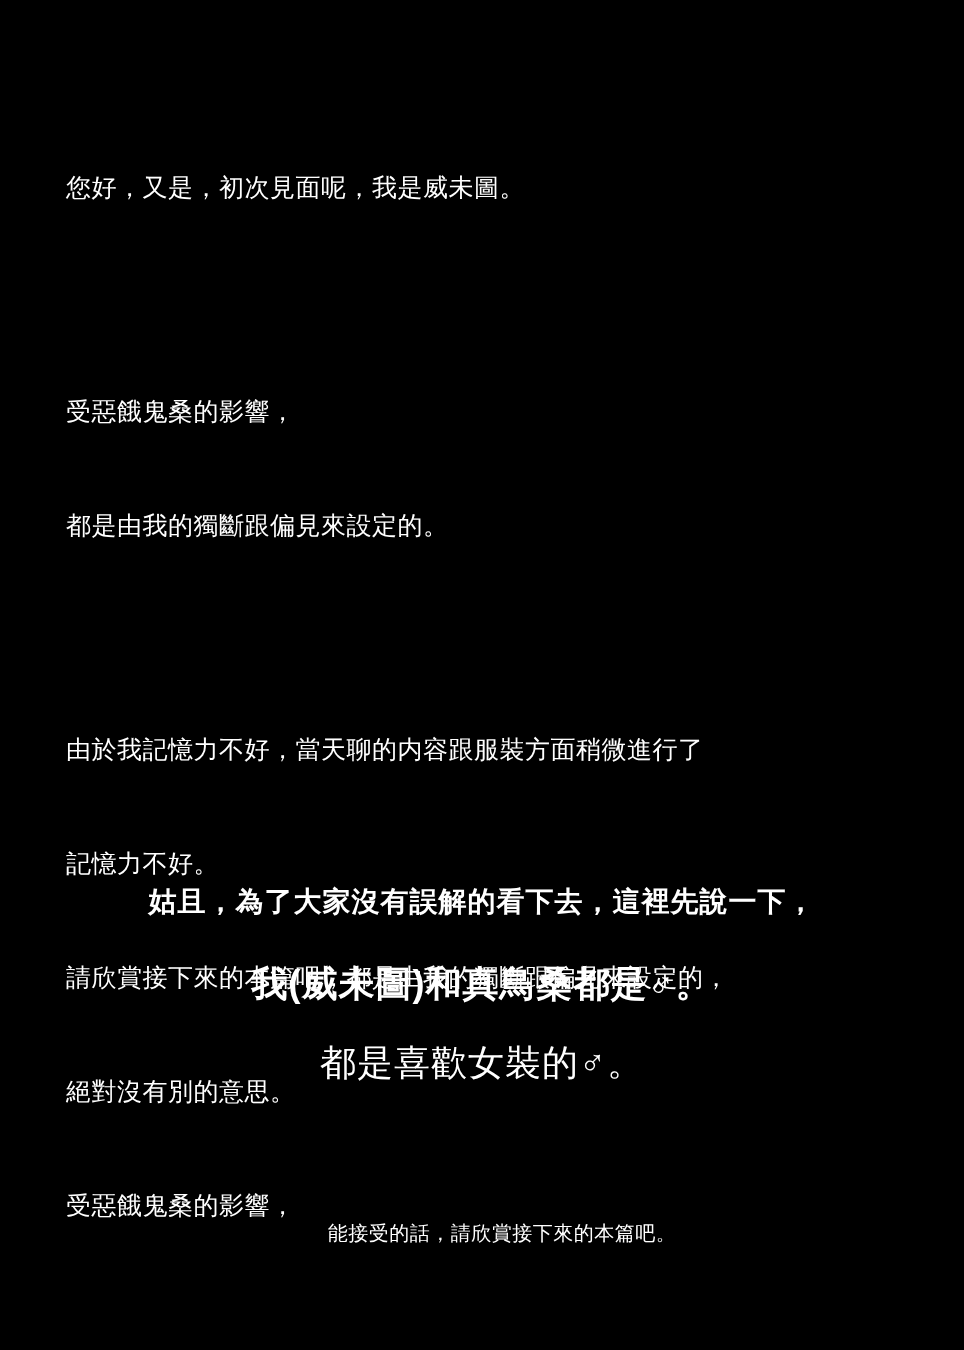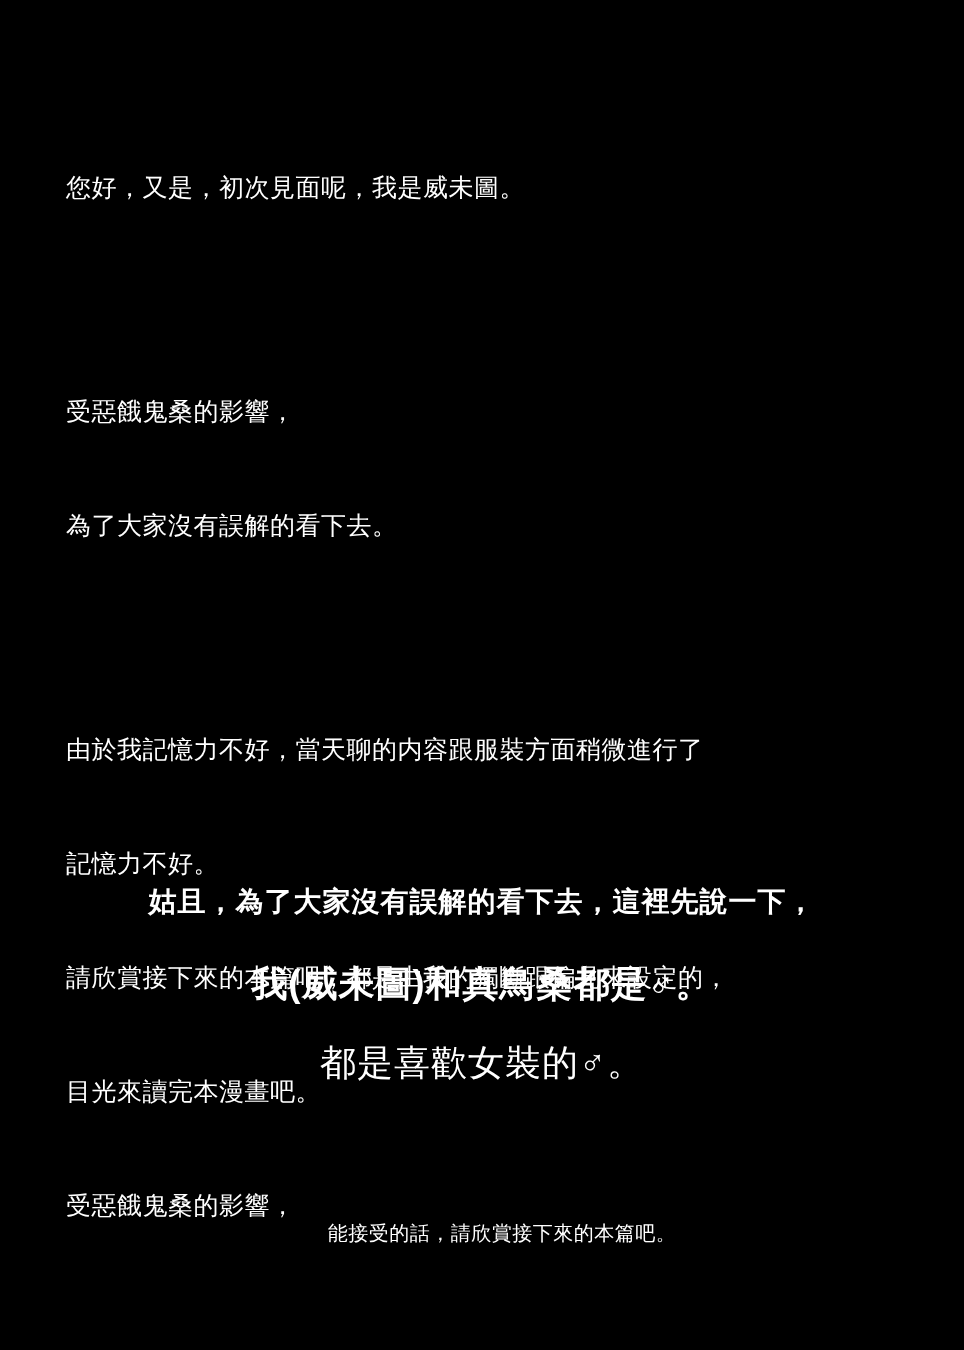--- a/index.html
+++ b/index.html
@@ -87,28 +87,28 @@
 <div class="page">
 
   <div class="intro-block">
 
     <div class="para">
       <span class="line">您好，又是，初次見面呢，我是威未圖。</span>
     </div>
 
     <div class="para">
       <span class="line">受惡餓鬼桑的影響，</span>
-      <span class="line">為了大家沒有誤解的看下去。</span>
+      <span class="line">都是由我的獨斷跟偏見來設定的。</span>
     </div>
 
     <div class="para">
       <span class="line">由於我<b class="em">記憶力不好</b>，當天聊的内容跟服裝方面稍微進行了</span>
       <span class="line">記憶力不好。</span>
       <span class="line">請欣賞接下來的本篇吧，都是由我的獨斷跟偏見來設定的，</span>
-      <span class="line"><b class="em">目光來讀完本漫畫吧。</b></span>
+      <span class="line"><b class="em">絕對沒有別的意思。</b></span>
       <span class="line">受惡餓鬼桑的影響，</span>
     </div>
 
   </div>
 
   <div class="statement-block">
     <div class="stmt-lead">姑且，為了大家沒有誤解的看下去，這裡先說一下，</div>
     <div class="stmt-big1">我(威未圖)和真鳥桑都是♂。</div>
     <div class="stmt-big2">都是喜歡女裝的♂。</div>
   </div>

